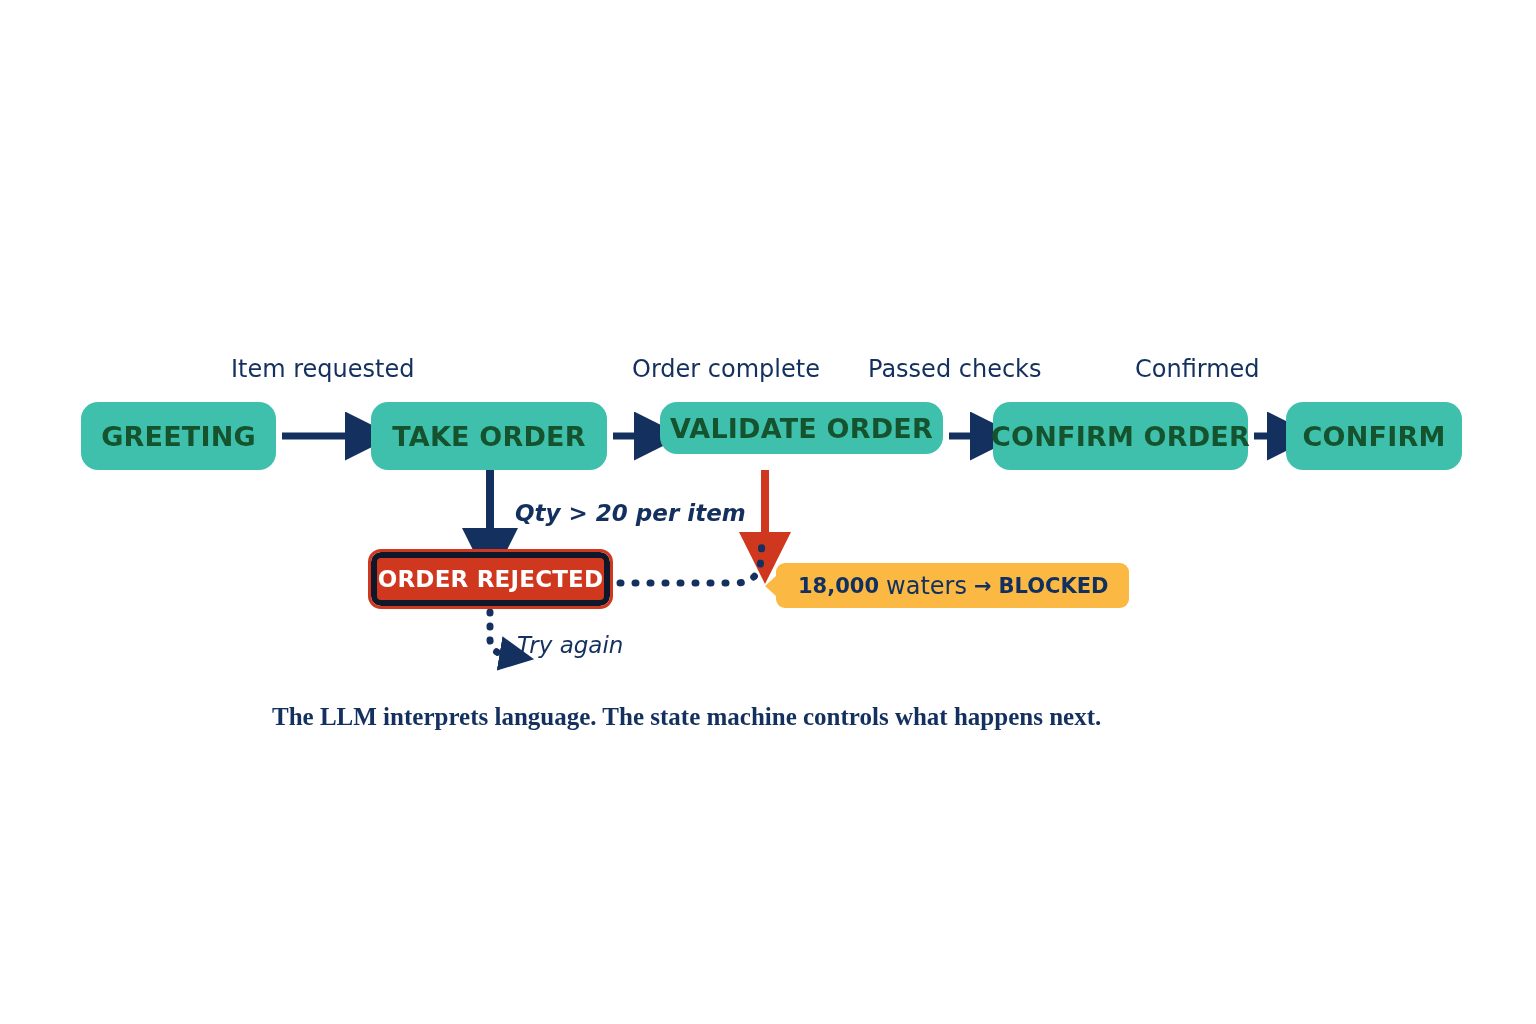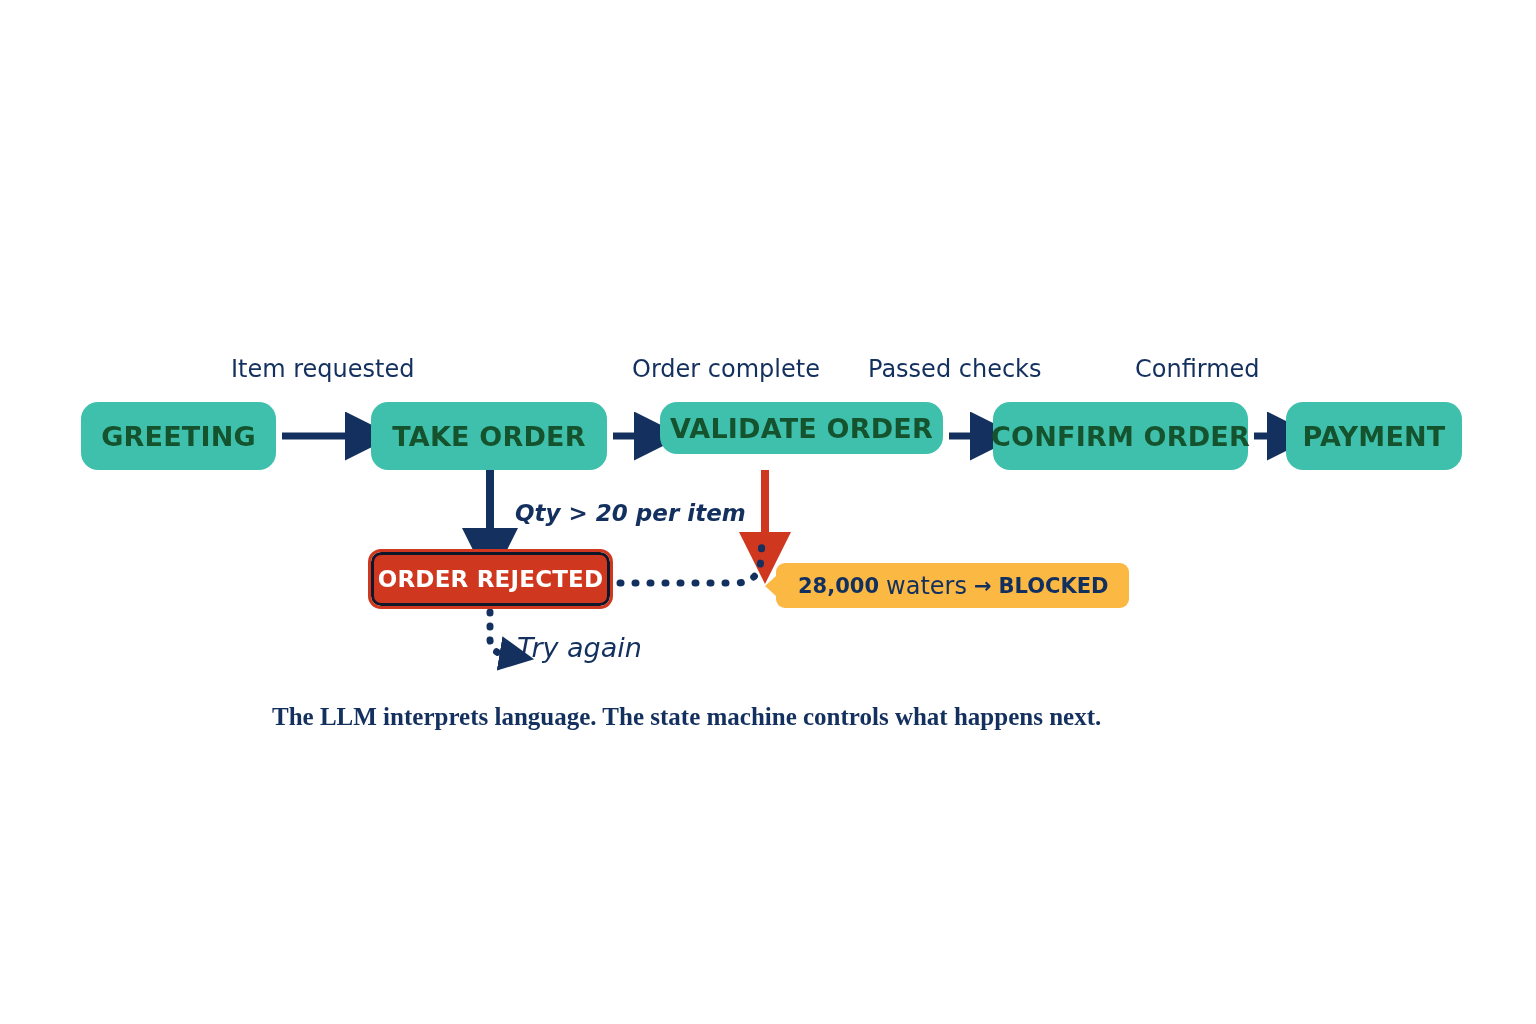--- a/index.html
+++ b/index.html
@@ -61,33 +61,33 @@
     font-family: "DejaVu Sans", "Liberation Sans", sans-serif;
   }
   .edge-label.italic-bold {
     font-style: italic;
     font-weight: 700;
     font-size: 23px;
   }
   .edge-label.italic {
     font-style: italic;
     font-weight: 400;
-    font-size: 27px;
+    font-size: 23px;
   }
 
   
   #rejected-box {
     position: absolute;
     left: 371px;
     top: 552px;
     width: 239px;
     height: 54px;
     box-sizing: border-box;
     background: #d0371f;
-    border: 3px solid #0f172a;
+    border: 6px solid #0f172a;
     outline: 3px solid #d0371f;
     border-radius: 10px;
     display: flex;
     align-items: center;
     justify-content: center;
   }
   #rejected-box .state-label {
     color: #ffffff;
     font-size: 23px;
     font-weight: 700;
@@ -182,41 +182,41 @@
 
   <div class="state-box" style="left:660px; top:402px; width:283px; height:52px;">
     <span class="state-label">VALIDATE ORDER</span>
   </div>
 
   <div class="state-box" style="left:993px; top:402px; width:255px; height:68px;">
     <span class="state-label">CONFIRM ORDER</span>
   </div>
 
   <div class="state-box" style="left:1286px; top:402px; width:176px; height:68px;">
-    <span class="state-label">PAYMENT</span>
+    <span class="state-label">CONFIRM</span>
   </div>
 
   <div class="edge-label" style="left:231px;  top:355px;">Item requested</div>
 
   <div class="edge-label" style="left:632px;  top:355px;">Order complete</div>
 
   <div class="edge-label" style="left:868px;  top:355px;">Passed checks</div>
 
   <div class="edge-label" style="left:1135px; top:355px;">Confirmed</div>
 
   <div class="edge-label italic-bold" style="left:515px; top:500px;">Qty &gt; 20 per item</div>
 
   <div class="edge-label italic" style="left:517px; top:632px;">Try again</div>
 
   <div id="rejected-box">
     <span class="state-label">ORDER REJECTED</span>
   </div>
 
   <div id="blocked-badge">
-    <span class="qty">28,000</span>
+    <span class="qty">18,000</span>
     <span class="unit">waters</span>
     <span class="verdict">→</span>
     <span class="verdict">BLOCKED</span>
   </div>
 
   <div id="caption">
     <span>The LLM interprets language. The state machine </span><span class="strong">controls what happens next.</span>
   </div>
 
 </div>

